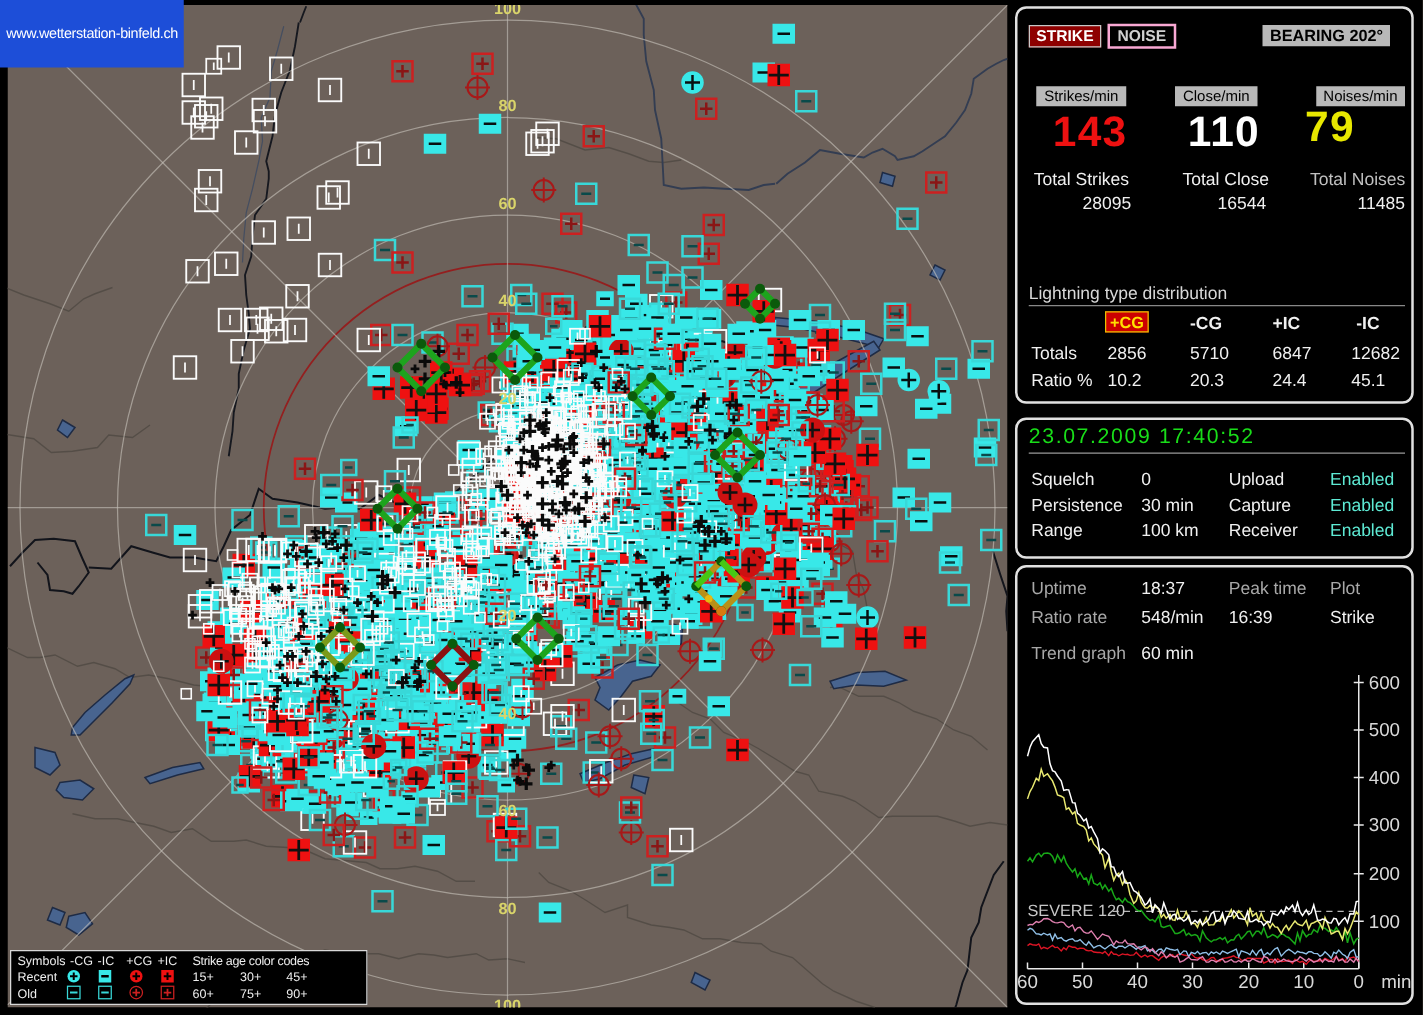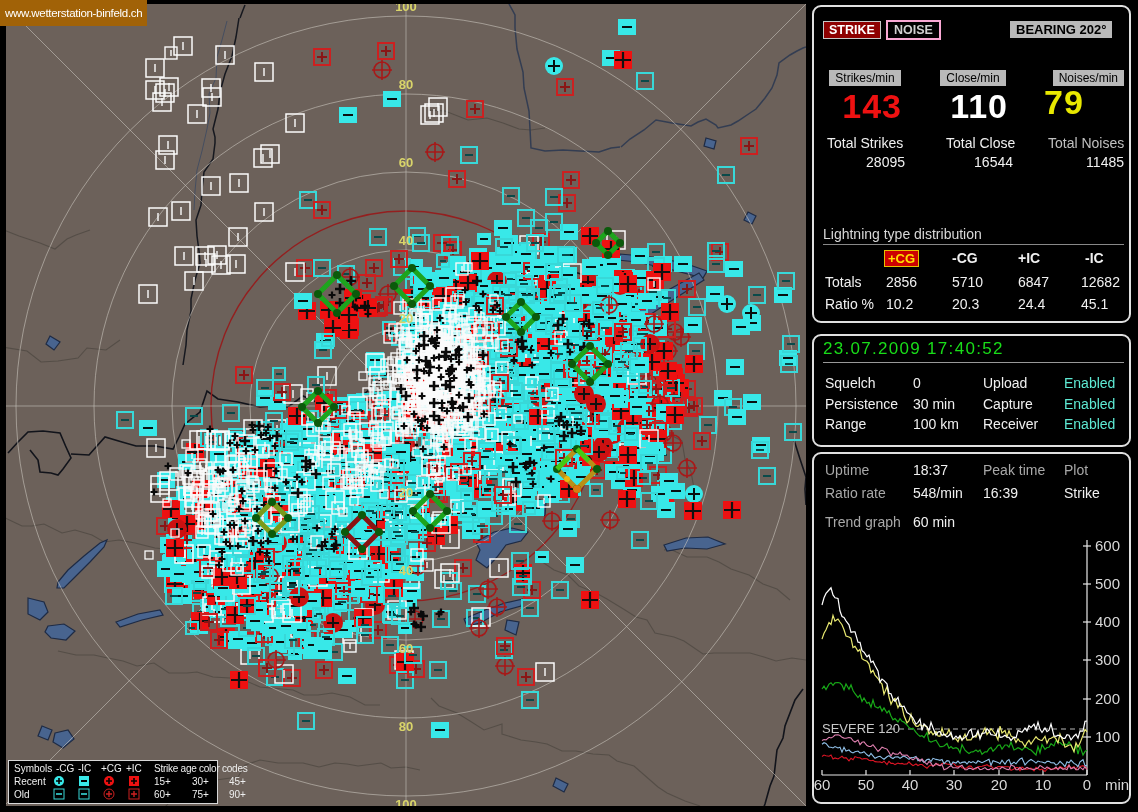--- a/index.html
+++ b/index.html
@@ -4082,23 +4082,23 @@
     <circle cx="345" cy="532" r="4" fill="#0b5a0b"></circle>
     <polygon points="577,449 597,469 577,489 557,469" fill="none" stroke="#b89018" stroke-width="5"></polygon>
     <circle cx="577" cy="449" r="4" fill="#0b5a0b"></circle>
     <circle cx="597" cy="469" r="4" fill="#0b5a0b"></circle>
     <circle cx="577" cy="489" r="4" fill="#0b5a0b"></circle>
     <circle cx="557" cy="469" r="4" fill="#0b5a0b"></circle>
     <path d="M557 469L569 457M577 449L589 461" stroke="#46c814" stroke-width="5" fill="none"></path>
     <circle cx="577" cy="489" r="4" fill="#d87a10"></circle>
     <circle cx="567" cy="479" r="3" fill="#e8b810"></circle>
   </svg>
-<div class="abs" style="left:0;top:0;height:18px;background:#a16207;color:#fff;font-size:11.5px;letter-spacing:-0.3px;line-height:18px;padding:4px 5px;white-space:nowrap">www.wetterstation-binfeld.ch</div>
+<div class="abs" style="left:0;top:0;height:18px;background:#1d4ed8;color:#fff;font-size:11.5px;letter-spacing:-0.3px;line-height:18px;padding:18px 5px;white-space:nowrap">www.wetterstation-binfeld.ch</div>
 
-<div class="abs" style="left:8px;top:760px;width:210px;height:44px;background:#000;border:1px solid #d8d8d8;box-sizing:border-box">
+<div class="abs" style="left:8px;top:760px;width:286px;height:44px;background:#000;border:1px solid #d8d8d8;box-sizing:border-box">
 <svg width="244" height="42" font-family="Liberation Sans, sans-serif" font-size="10">
 <text x="5" y="11" fill="#eee">Symbols</text>
       <text x="47" y="11" fill="#eee">-CG</text>
       <text x="69" y="11" fill="#eee">-IC</text>
       <text x="92" y="11" fill="#eee">+CG</text>
       <text x="117" y="11" fill="#eee">+IC</text>
       <text x="145" y="11" fill="#eee" letter-spacing="-0.25">Strike age color codes</text>
 <text x="5" y="24" fill="#eee">Recent</text>
 <circle cx="50" cy="20" r="5" fill="#38e8e8"></circle>
       <path d="M47 20h6M50 17v6" stroke="#000" stroke-width="1.6"></path>

